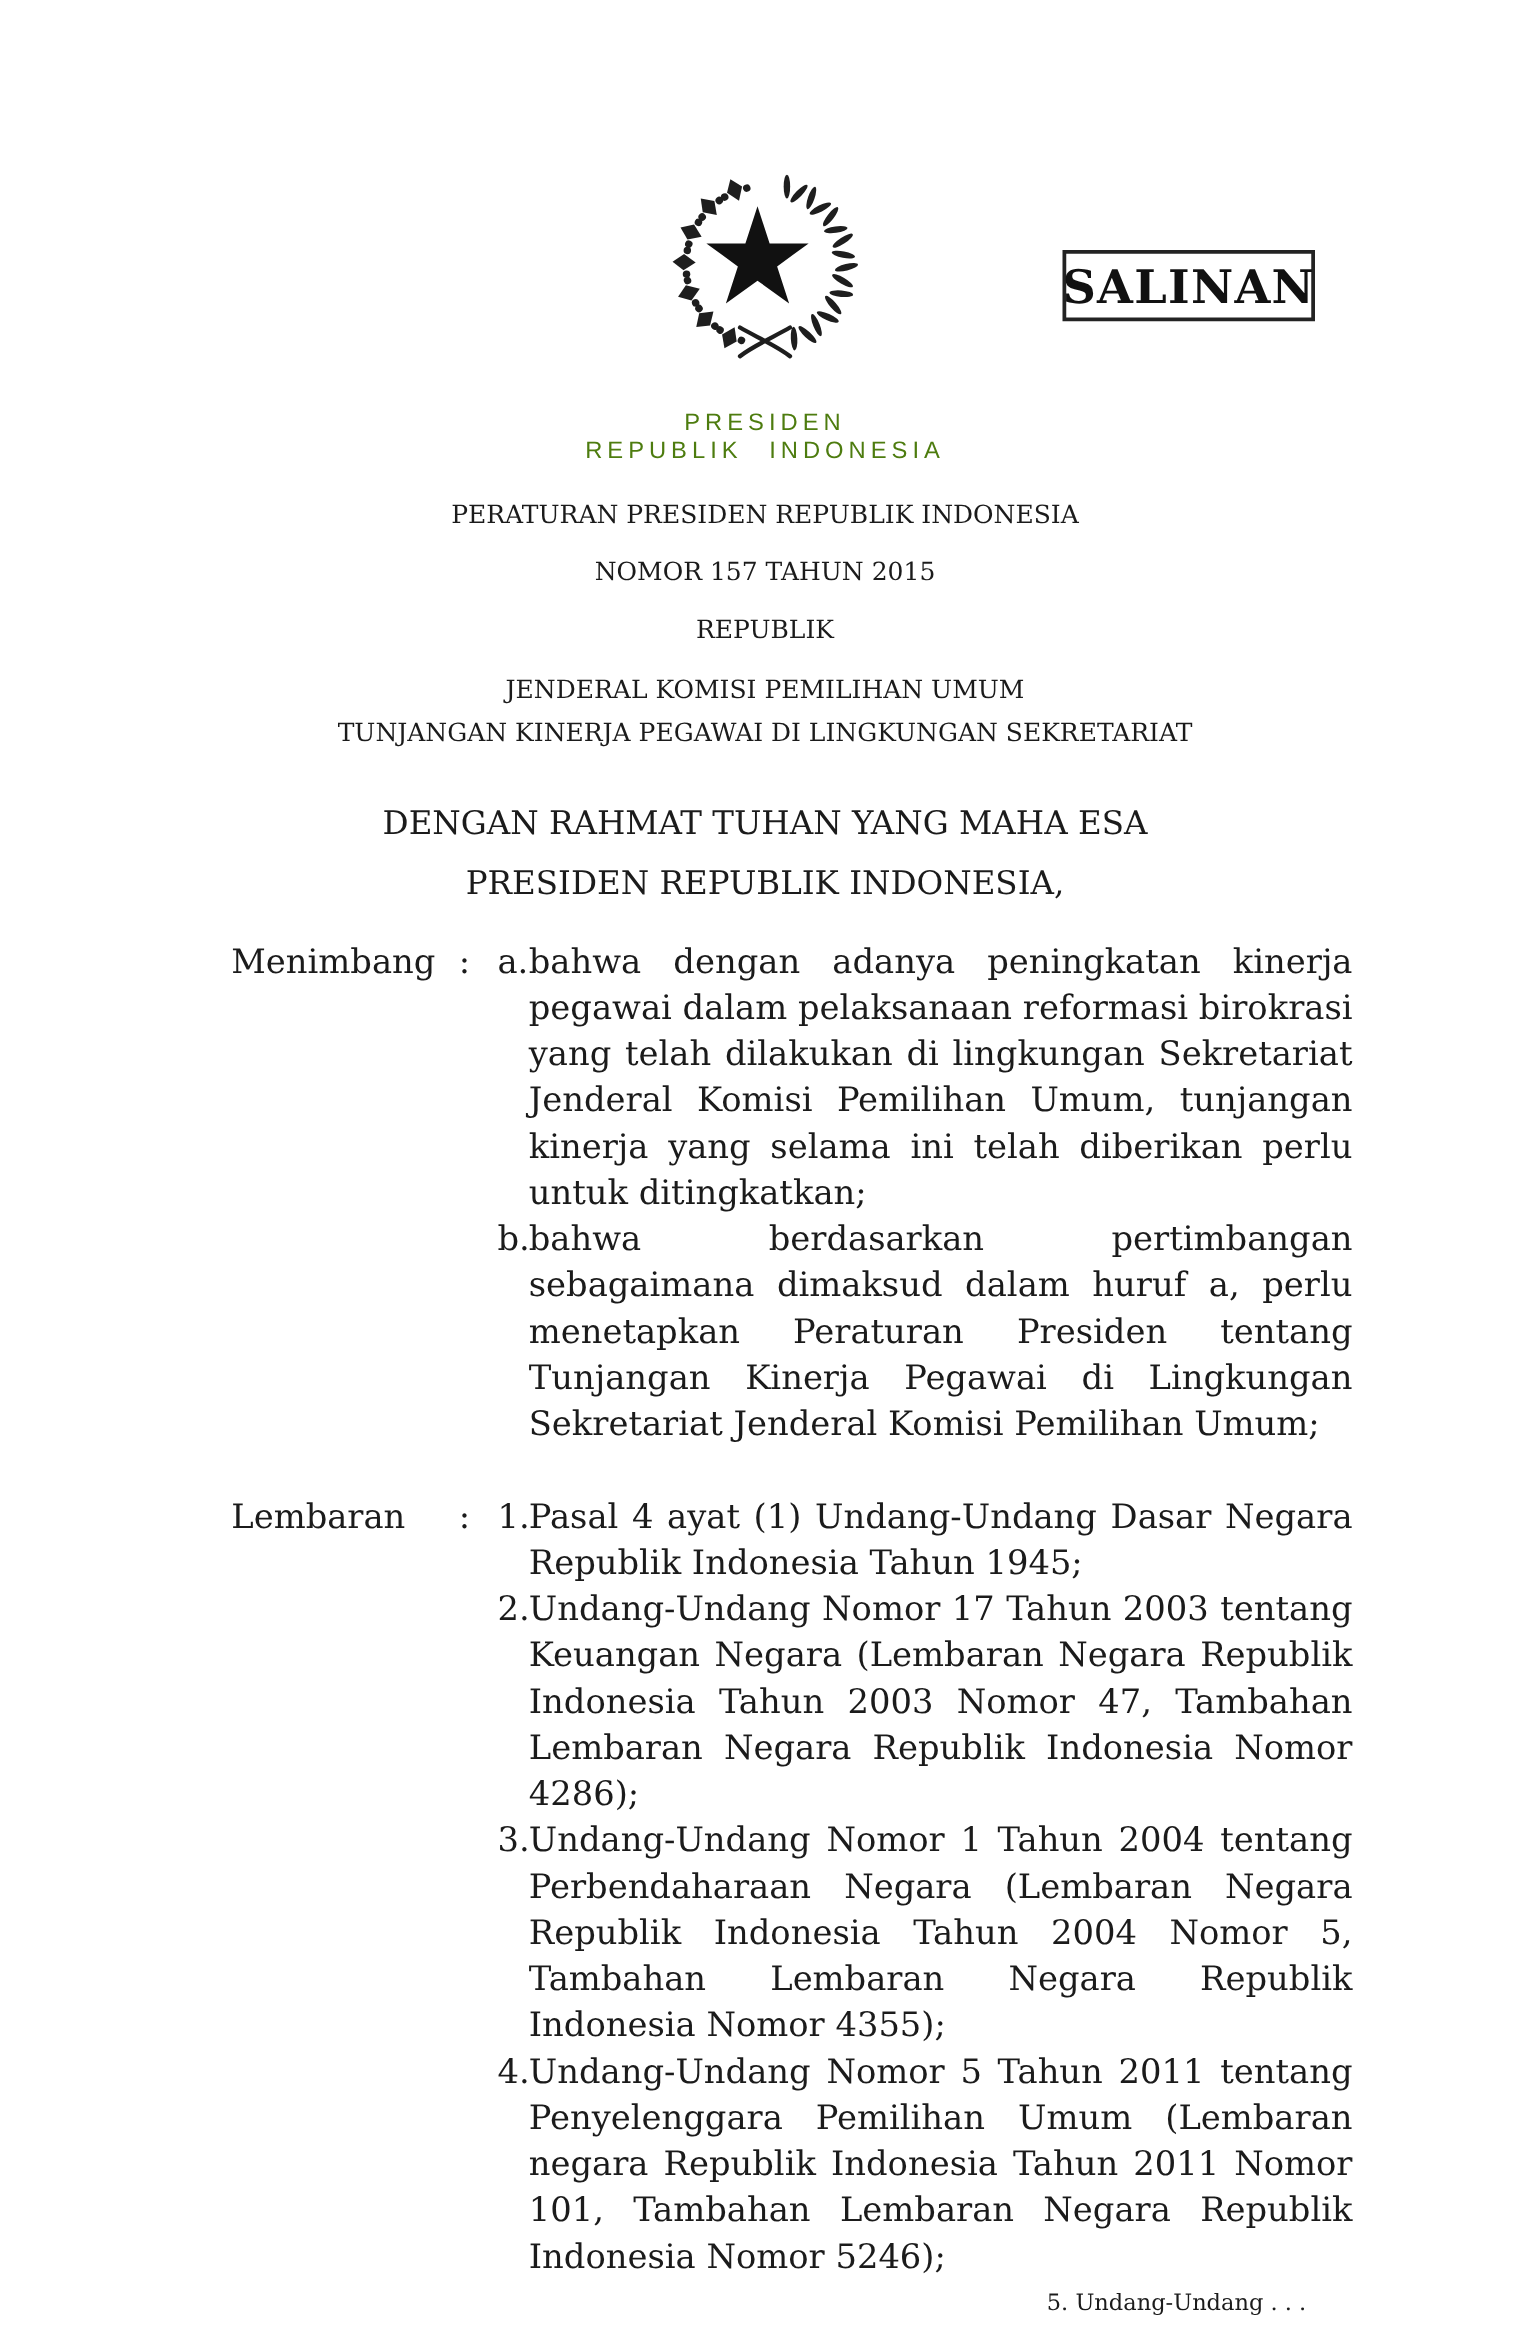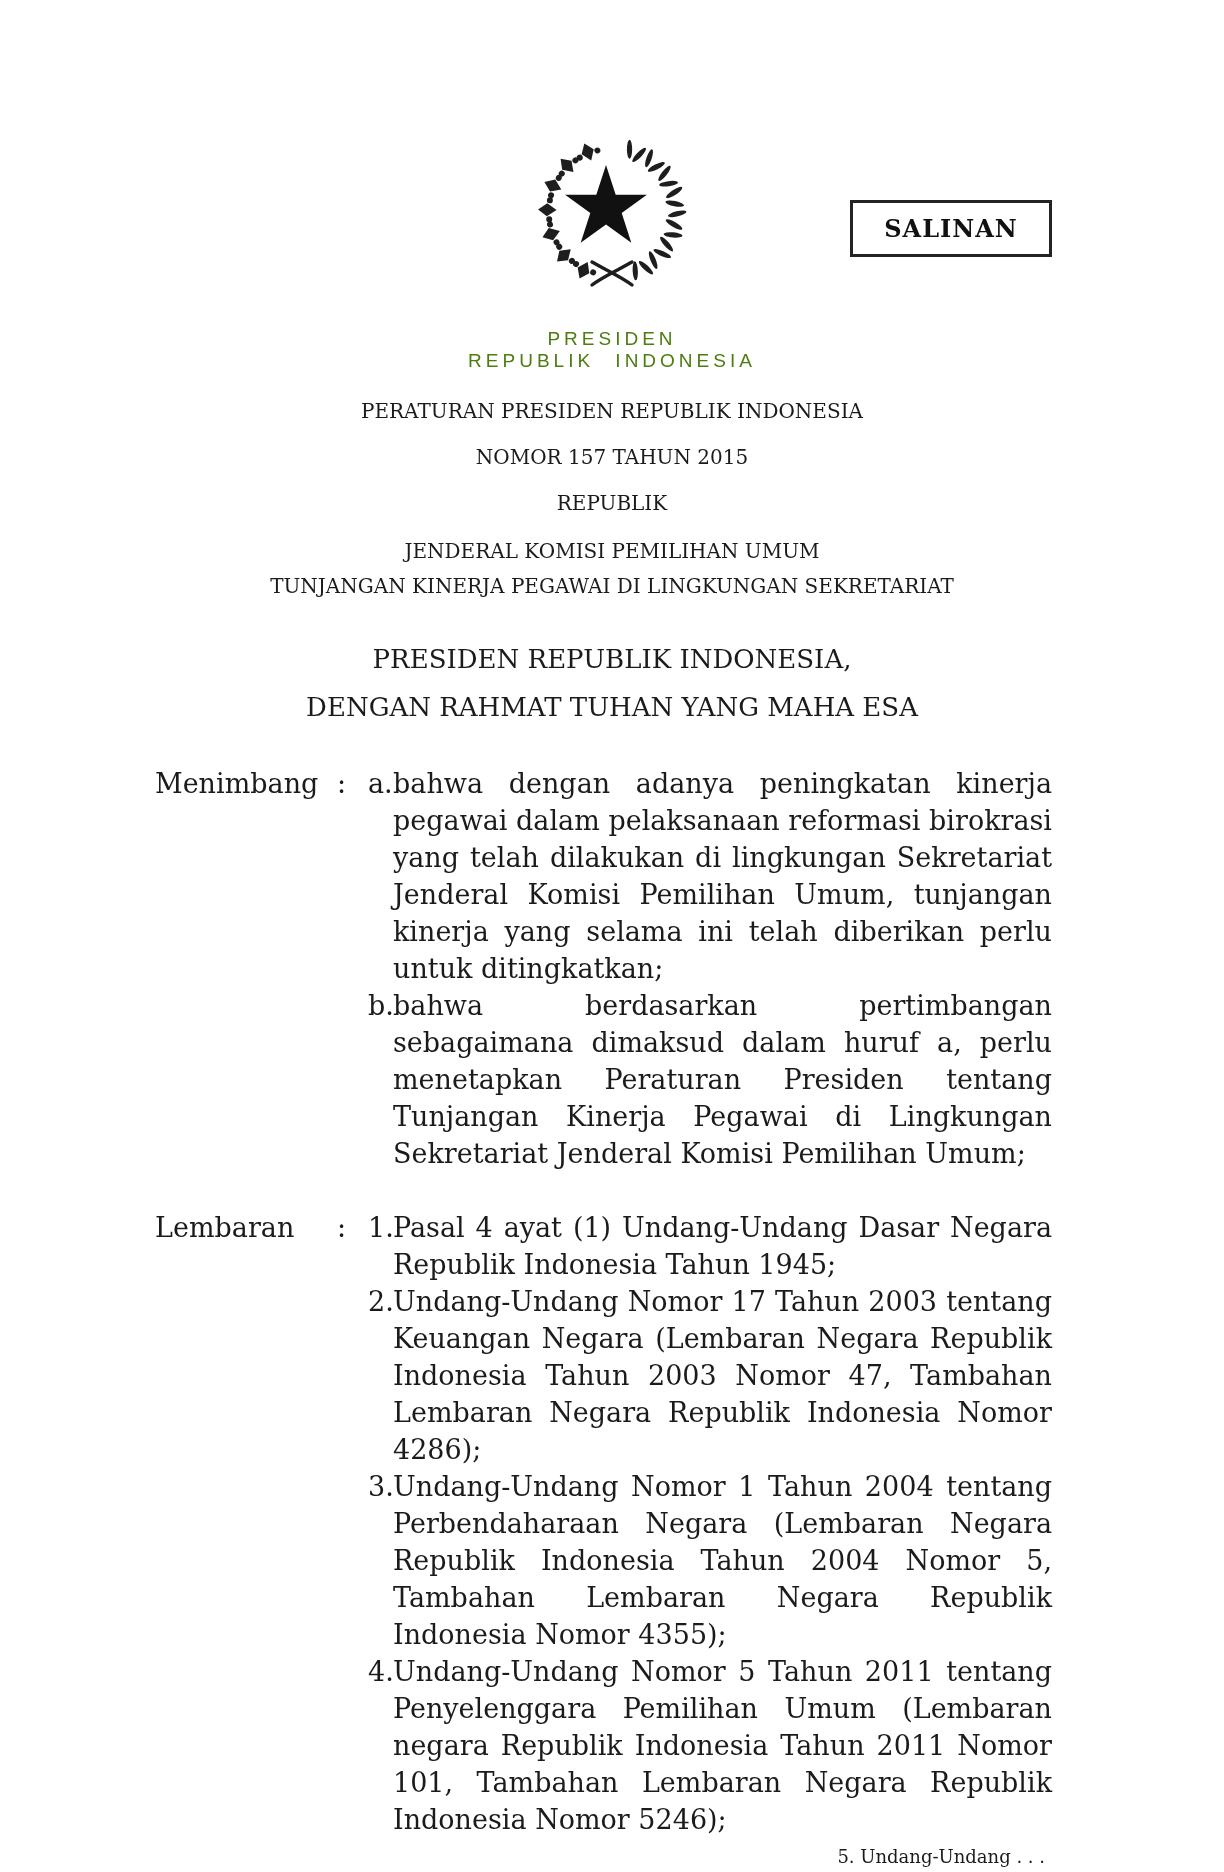--- a/index.html
+++ b/index.html
@@ -7,38 +7,38 @@
     position:relative; width:1224px; height:1872px; margin:0 auto;
     background:#ffffff; color:#1b1b1b; overflow:hidden;
     font-family:"DejaVu Serif","Liberation Serif",serif;
   }
   
   .stamp {
     position:absolute; left:850px; top:200px; width:202px; height:57px;
     border:3px solid #232323; box-sizing:border-box;
     display:flex; align-items:center; justify-content:center;
   }
-  .stamp span { font-size:24px; font-weight:bold; letter-spacing:1px; color:#111; }
+  .stamp span { font-size:37px; font-weight:bold; letter-spacing:1px; color:#111; }
   
   .emblem { width:168px; height:152px; margin:136px auto 0 auto; }
   .emblem svg { display:block; width:168px; height:152px; }
   
   .letterhead {
     margin-top:40px; text-align:center;
     font-family:"Liberation Sans","DejaVu Sans",sans-serif;
     font-size:19px; line-height:22px; letter-spacing:4px; word-spacing:12px;
     color:#4d7c0f;
   }
   
   .title-block { margin-top:16px; text-align:center; font-size:20px; }
   .title-block .t-line { line-height:46px; }
   .subject { margin-top:8px; line-height:35px; }
   .invocation { margin-top:31px; text-align:center; font-size:26px; line-height:48px; }
   
-  .body-block { margin-top:34px; }
+  .body-block { margin-top:20px;padding-left:30px; }
   .clause {
     margin-left:155px; width:897px;
     display:grid; grid-template-columns:182px 31px 1fr;
     font-size:27px; line-height:37px;
   }
   .clause-label { text-align:left; }
   .clause-colon { text-align:left; }
   .item { display:grid; grid-template-columns:25px 1fr; }
   .item .marker { white-space:nowrap; overflow:visible; }
   .item p { margin:0; text-align:justify; }
@@ -103,22 +103,22 @@
     <div class="t-line">PERATURAN PRESIDEN REPUBLIK INDONESIA</div>
     <div class="t-line">NOMOR 157 TAHUN 2015</div>
     <div class="t-line">REPUBLIK</div>
     <div class="subject">
       <div>JENDERAL KOMISI PEMILIHAN UMUM</div>
       <div>TUNJANGAN KINERJA PEGAWAI DI LINGKUNGAN SEKRETARIAT</div>
     </div>
   </div>
 
   <div class="invocation">
+    <div>DENGAN RAHMAT TUHAN YANG MAHA ESA</div>
     <div>PRESIDEN REPUBLIK INDONESIA,</div>
-    <div>DENGAN RAHMAT TUHAN YANG MAHA ESA</div>
   </div>
 
   <div class="body-block">
 
     <section class="clause">
       <div class="clause-label">Menimbang</div>
       <div class="clause-colon">:</div>
       <div class="items">
         <div class="item">
           <div class="marker">a.</div>

